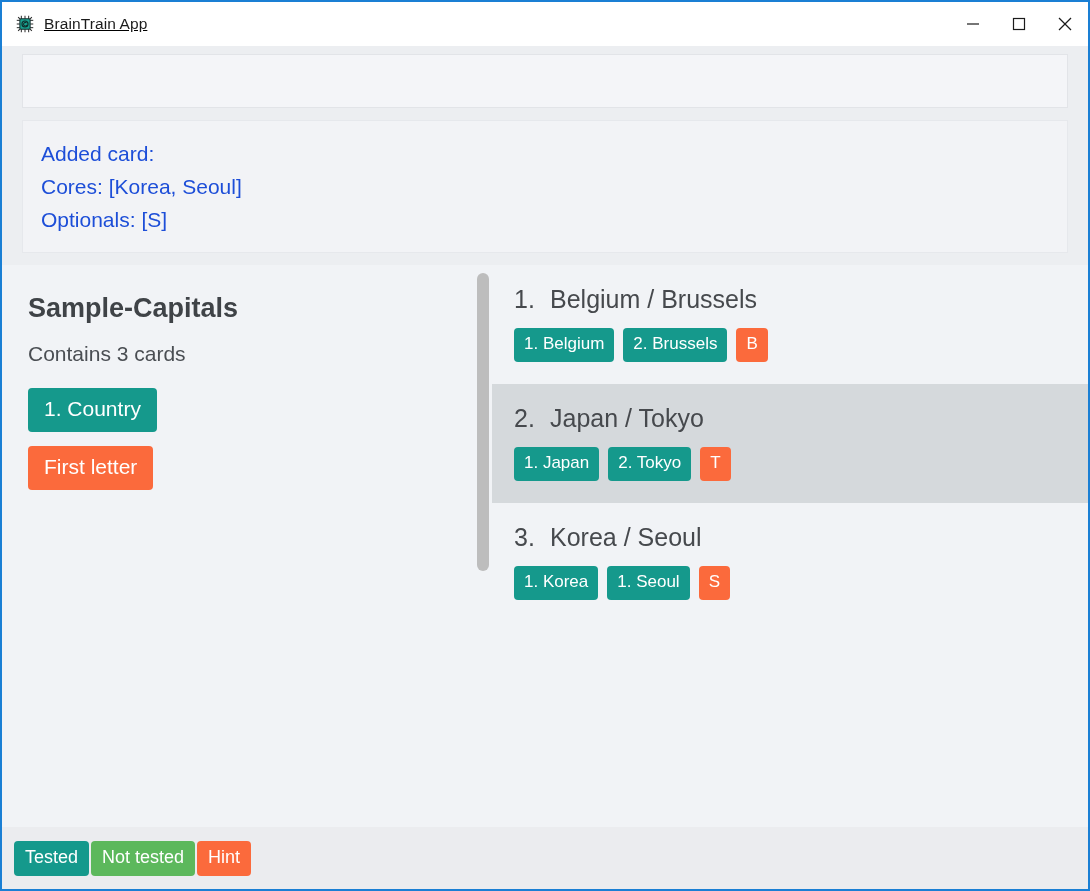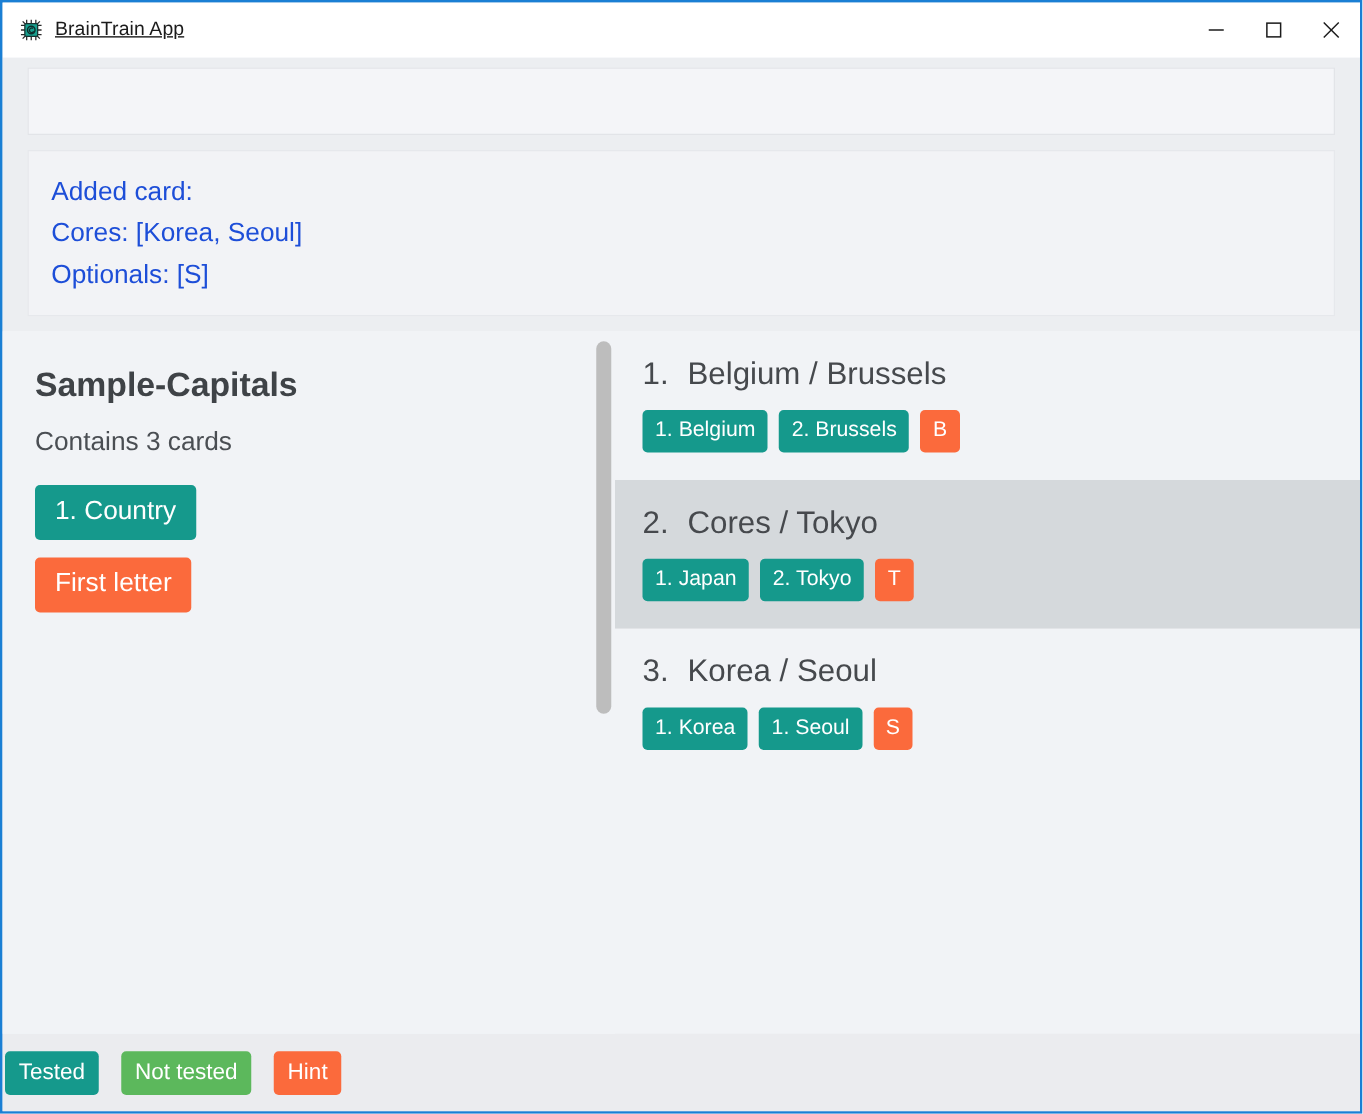--- a/index.html
+++ b/index.html
@@ -217,22 +217,22 @@
     cursor: default;
   }
 
   
   .footer {
     height: 62px;
     min-height: 62px;
     background: #ebecef;
     display: flex;
     align-items: center;
-    padding-left: 2px;
-    gap: 18px;
+    padding-left: 12px;
+    gap: 2px;
   }
   .legend-badge {
     display: inline-block;
     font-size: 18px;
     color: #ffffff;
     padding: 6px 11px 8px 11px;
     border-radius: 4px;
     font-family: "Liberation Sans", sans-serif;
     cursor: default;
   }
@@ -336,21 +336,21 @@
         <div class="chip-row">
           <span class="chip" style="background:#15998c">1. Belgium</span>
           <span class="chip" style="background:#15998c">2. Brussels</span>
           <span class="chip" style="background:#fb6a3c">B</span>
         </div>
       </div>
 
       <div class="card-row selected">
         <div class="card-heading">
           <span class="idx">2.</span>
-          <span>Cores / Tokyo</span>
+          <span>Japan / Tokyo</span>
         </div>
         <div class="chip-row">
           <span class="chip" style="background:#15998c">1. Japan</span>
           <span class="chip" style="background:#15998c">2. Tokyo</span>
           <span class="chip" style="background:#fb6a3c">T</span>
         </div>
       </div>
 
       <div class="card-row">
         <div class="card-heading">

